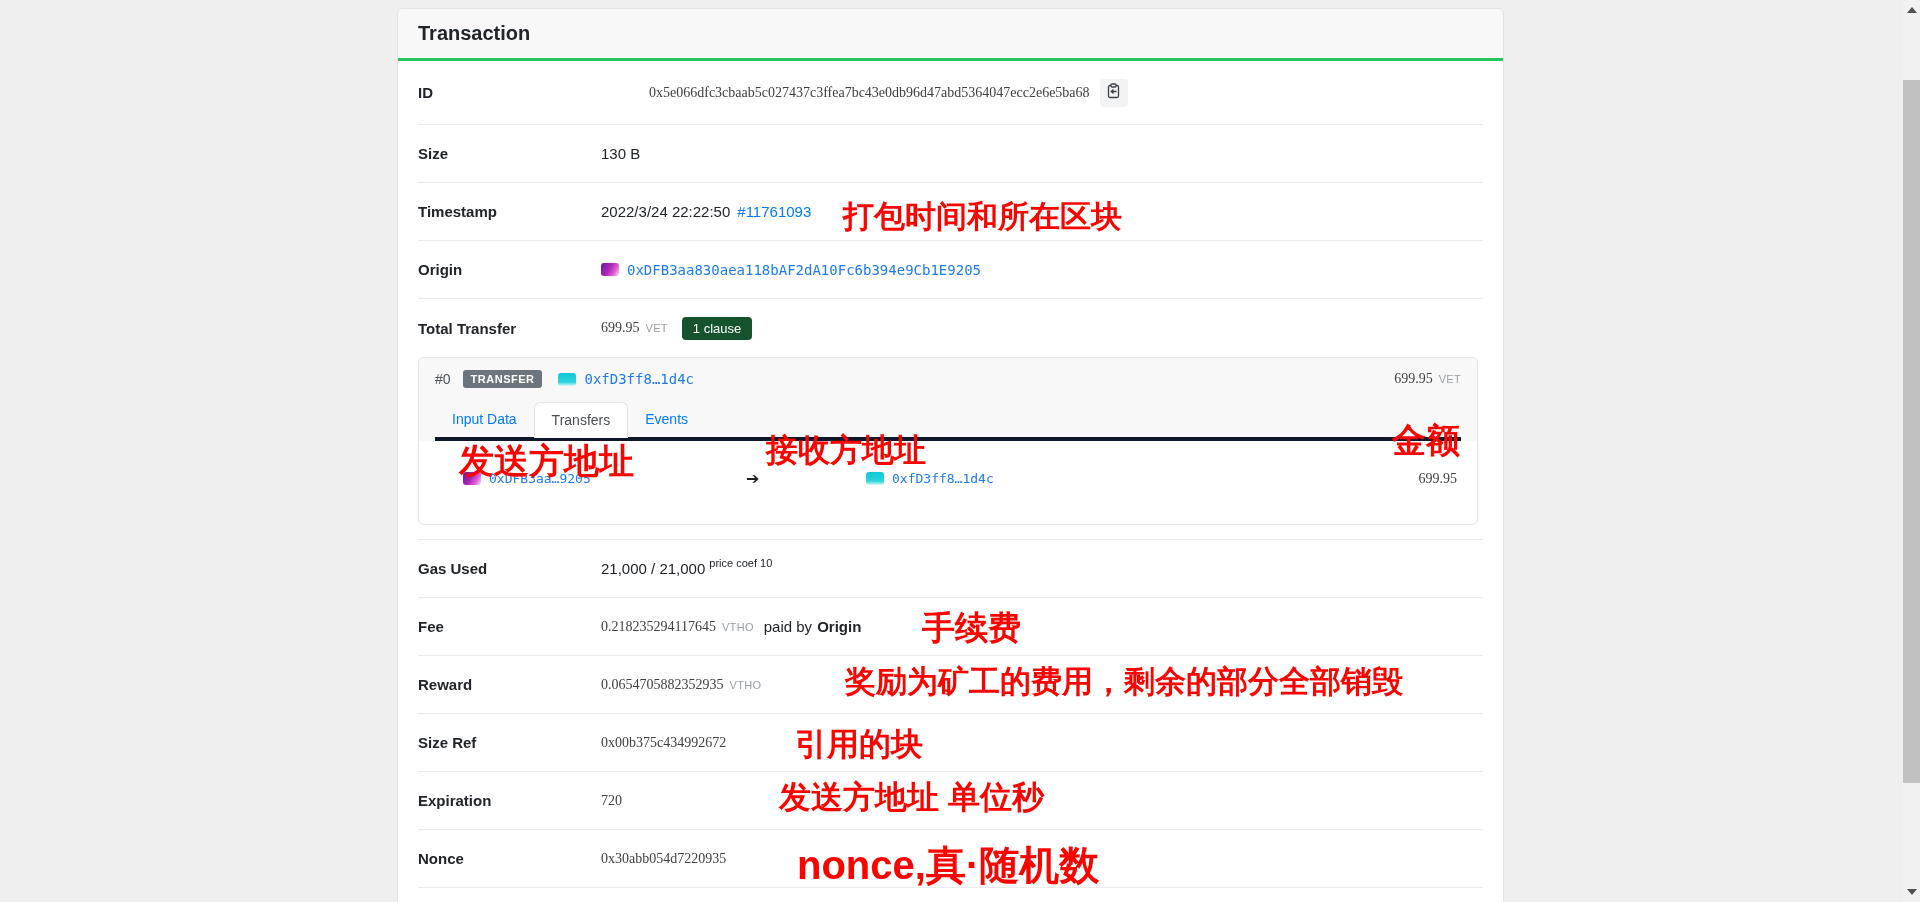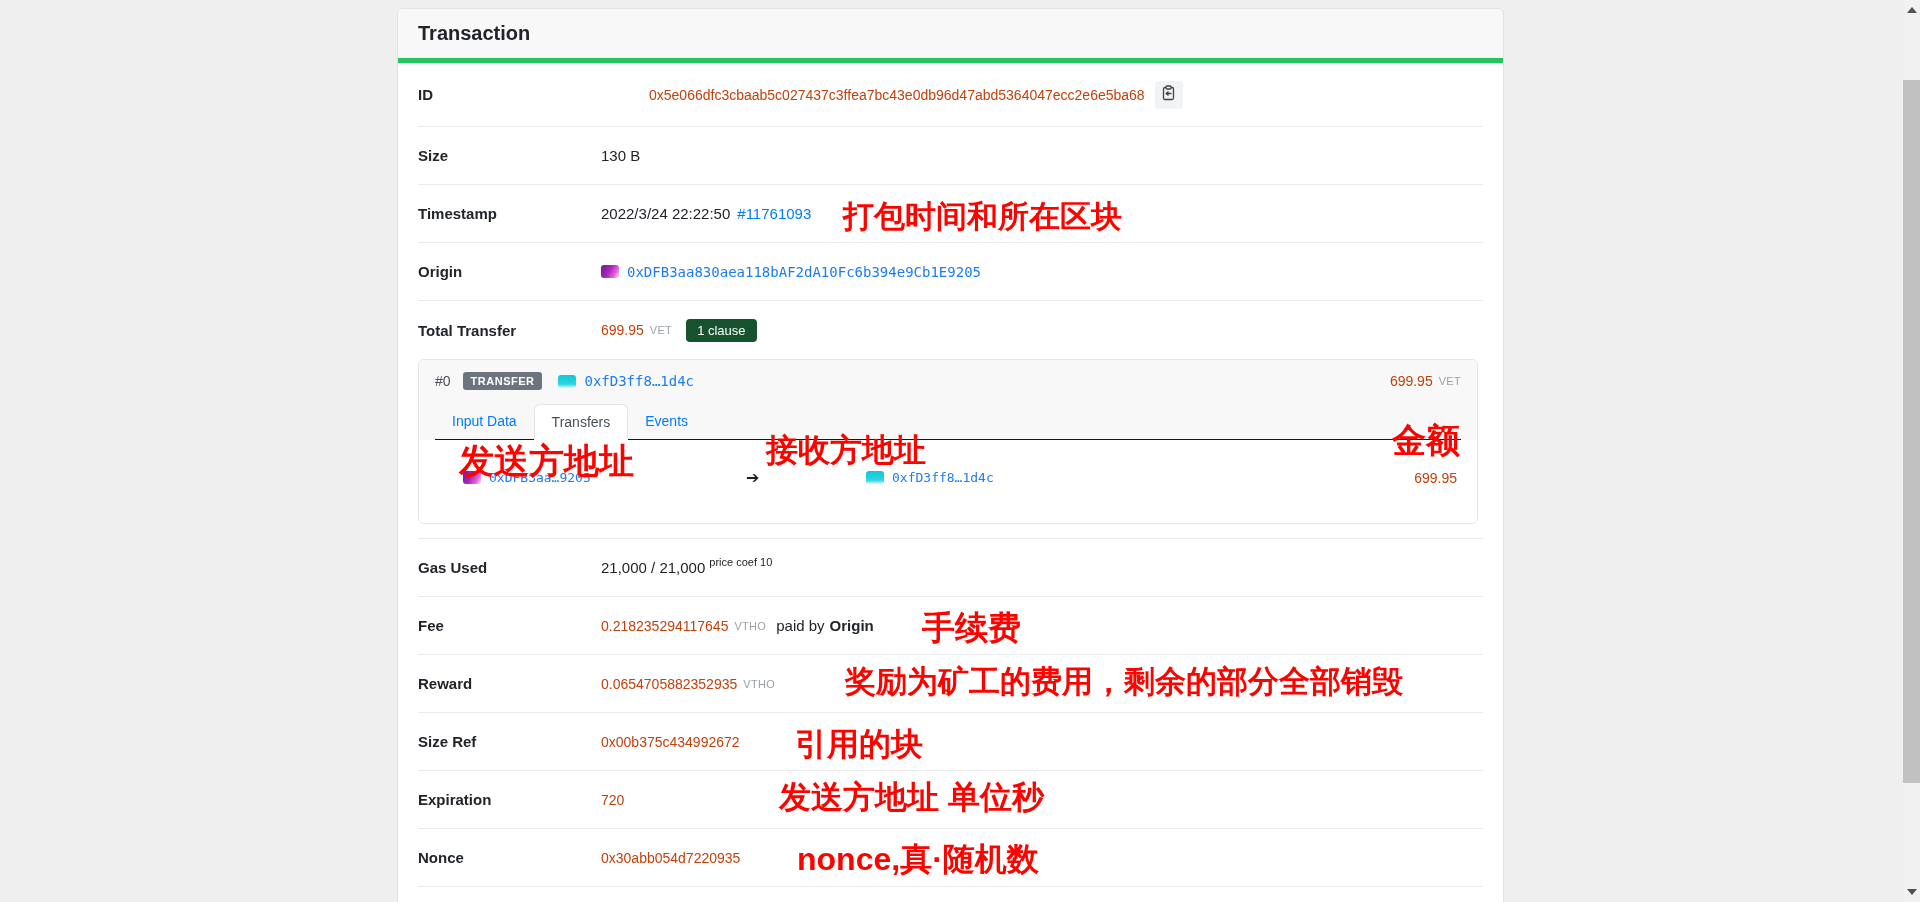--- a/index.html
+++ b/index.html
@@ -9,31 +9,31 @@
   
   .scrollbar { position:absolute; top:0; right:0; width:17px; height:902px; background:#f1f1f1; }
   .sb-arrow-up, .sb-arrow-down { position:absolute; left:4px; width:0; height:0; }
   .sb-arrow-up { top:7px; border-left:5px solid transparent; border-right:5px solid transparent; border-bottom:6px solid #505050; }
   .sb-arrow-down { bottom:7px; border-left:5px solid transparent; border-right:5px solid transparent; border-top:6px solid #505050; }
   .sb-thumb { position:absolute; left:0; top:80px; width:17px; height:703px; background:#c1c1c1; }
 
   
   .card { position:absolute; left:397px; top:8px; width:1107px; height:1100px;
     background:#fff; border:1px solid #e2e2e2; border-radius:6px 6px 0 0; }
-  .card-header { background:#f8f8f8; border-bottom:5px solid #22c55e; border-radius:6px 6px 0 0;
+  .card-header { background:#f8f8f8; border-bottom:3px solid #22c55e; border-radius:6px 6px 0 0;
     padding:13px 20px; }
   .card-title { font-size:20px; font-weight:600; color:#212529; }
   .card-body { padding:0 20px; }
 
   .row-line { display:flex; align-items:center; min-height:58px; border-bottom:1px solid #ebebeb; }
   .row-line.first { min-height:64px;gap:48px; }
   .row-line.no-border { border-bottom:none; }
   .row-label { width:183px; flex:0 0 183px; font-weight:700; font-size:15px; color:#212529; }
   .row-value { flex:1; display:flex; align-items:center; font-size:15px; }
-  .mono { font-family:Liberation Sans, sans-serif; font-size:14px; color:#c2410c; }
+  .mono { font-family:Liberation Serif, serif; font-size:14px; color:#404040; }
   .unit { font-size:11px; color:#9aa0a6; margin-left:6px; letter-spacing:.3px; }
   a.link { color:#007bff; text-decoration:none; }
   .mono-link { font-family:"DejaVu Sans Mono", monospace; font-size:14px; color:#1d7bf5; text-decoration:none; }
 
   .copy-btn { margin-left:10px; width:28px; height:28px; border-radius:4px; background:#f1f3f5;
     display:flex; align-items:center; justify-content:center; cursor:pointer; border:none; }
 
   .badge-clauses { margin-left:14px; background:#14532d; color:#fff; font-size:13px;
     padding:4px 11px; border-radius:4px; cursor:pointer; }
 
@@ -43,21 +43,21 @@
 
   
   .clause-wrap { padding:0 0 14px 0; border-bottom:1px solid #ebebeb; }
   .clause-card { border:1px solid #e4e4e4; border-radius:6px; background:#fff; width:1060px; }
   .clause-head { background:#f8f8f8; border-radius:6px 6px 0 0; padding:12px 16px 0 16px; }
   .clause-title-row { display:flex; align-items:center; }
   .clause-index { font-size:14px; color:#495057; margin-right:12px; }
   .badge-type { background:#6c757d; color:#fff; font-size:11px; font-weight:700;
     letter-spacing:.5px; padding:3px 8px; border-radius:3px; margin-right:16px; }
   .clause-amount { margin-left:auto; display:flex; align-items:center; }
-  .tabs { display:flex; margin-top:14px; border-bottom:1px solid #0f172a; }
+  .tabs { display:flex; margin-top:14px; border-bottom:4px solid #0f172a; }
   .tab { font-size:14px; padding:9px 17px; color:#007bff; cursor:pointer; margin-bottom:-1px; }
   .tab.active { background:#fff; color:#495057; border:1px solid #e4e4e4; border-bottom:1px solid #fff;
     border-radius:6px 6px 0 0; }
   .clause-body { background:#fff; border-radius:0 0 6px 6px; padding:28px 20px 36px 44px; position:relative; }
   .transfer-row { display:flex; align-items:center; }
   .t-from { width:283px; display:flex; align-items:center; }
   .t-arrow { width:120px; font-size:16px; color:#1d2125; }
   .t-to { flex:1; display:flex; align-items:center; }
   .t-amount { text-align:right; }
 
@@ -215,20 +215,20 @@
 
 <div class="notes">
   <div class="note" style="left:843px; top:196px; font-size:31px;">打包时间和所在区块</div>
   <div class="note" style="left:459px; top:438px; font-size:35px;">发送方地址</div>
   <div class="note" style="left:766px; top:429px; font-size:32px;">接收方地址</div>
   <div class="note" style="left:1386px; top:418px; font-size:34px;margin-left:6px;">金额</div>
   <div class="note" style="left:922px; top:606px; font-size:33px;">手续费</div>
   <div class="note" style="left:845px; top:661px; font-size:31px;">奖励为矿工的费用，剩余的部分全部销毁</div>
   <div class="note" style="left:795px; top:723px; font-size:32px;">引用的块</div>
   <div class="note" style="left:779px; top:776px; font-size:32px;">发送方地址 单位秒</div>
-  <div class="note" style="left:797px; top:838px; font-size:32px;">nonce,真·随机数</div>
+  <div class="note" style="left:797px; top:838px; font-size:40px;">nonce,真·随机数</div>
 </div>
 
 <div class="scrollbar">
   <div class="sb-arrow-up"></div>
   <div class="sb-thumb"></div>
   <div class="sb-arrow-down"></div>
 </div>
 
 </body></html>

